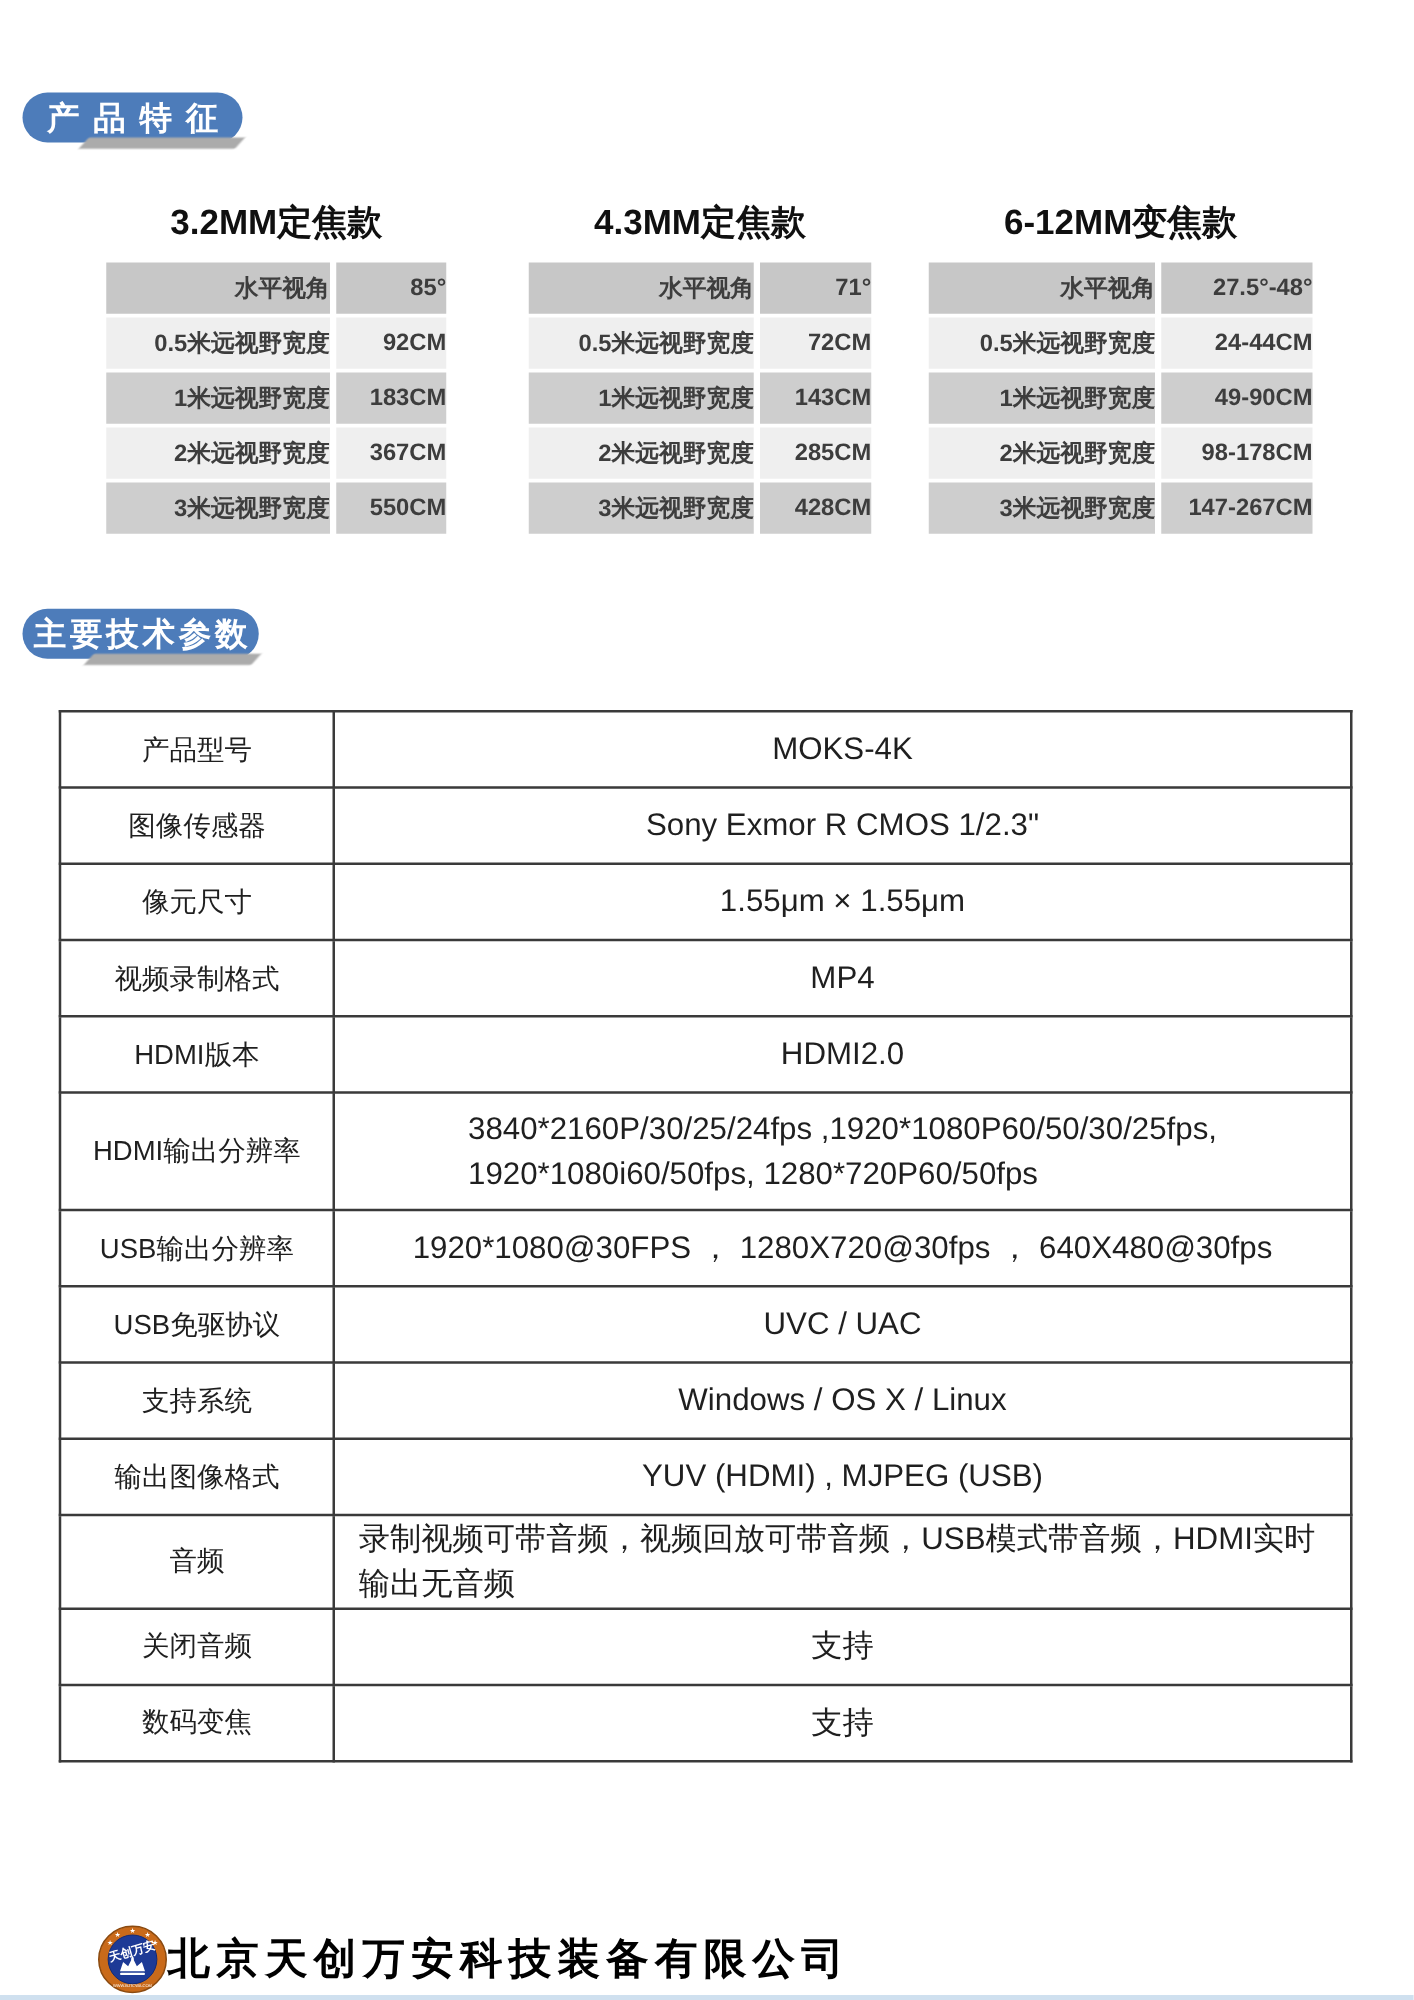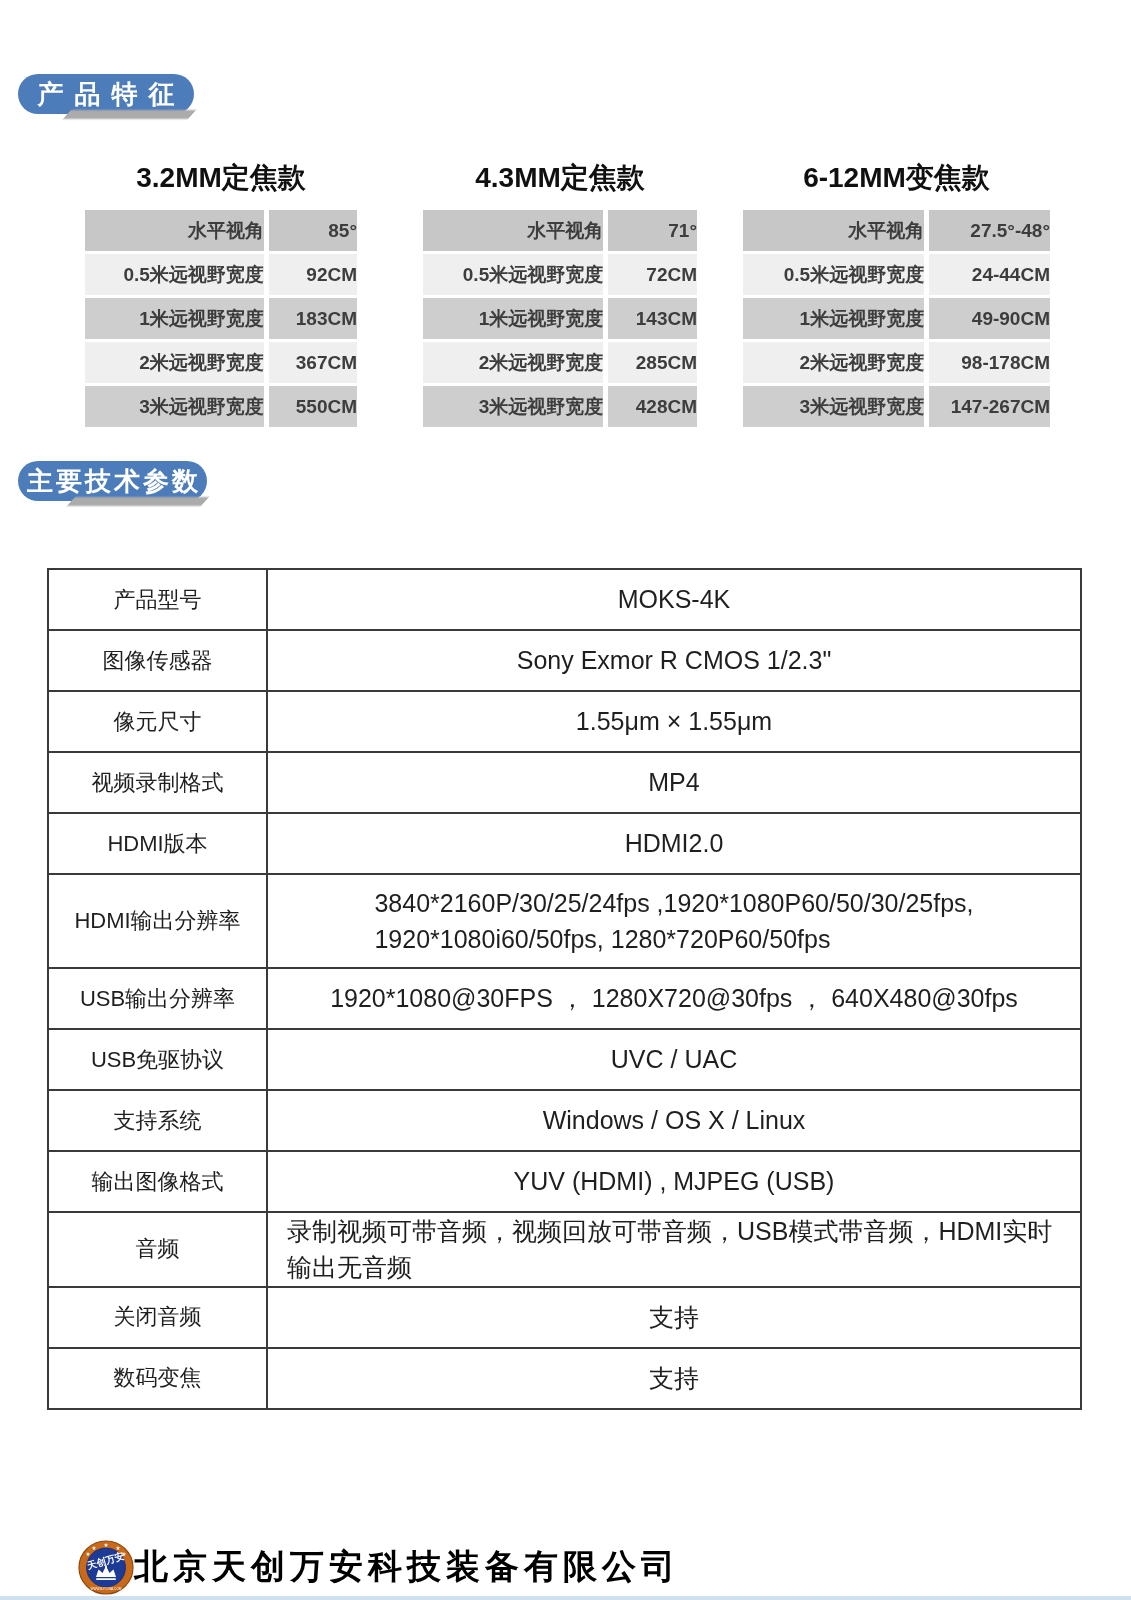--- a/index.html
+++ b/index.html
@@ -27,21 +27,21 @@
     content:"";
     position:absolute;
     left: 28%; right: 2px; bottom: -5px;
     height: 9px;
     background:#ababab;
     transform: skewX(-42deg);
     filter: blur(0.7px);
     z-index:-1;
   }
   .badge-features { left:18px; top:74px; width:176px; letter-spacing:11px; padding-left:11px; }
-  .badge-specs    { left:18px; top:461px; width:189px; letter-spacing:3px; padding-left:3px; }
+  .badge-specs    { left:18px; top:487px; width:189px; letter-spacing:3px; padding-left:3px; }
 
   
   .features {
     position:absolute; left:80px; top:162px; width:980px;
     display:flex; align-items:flex-start;
   }
   .ftable-block { flex:0 0 auto; }
   .ftable-block.t1 { width:282px; margin-right:56px; }
   .ftable-block.t2 { width:284px; margin-right:36px; }
   .ftable-block.t3 { width:317px; }

